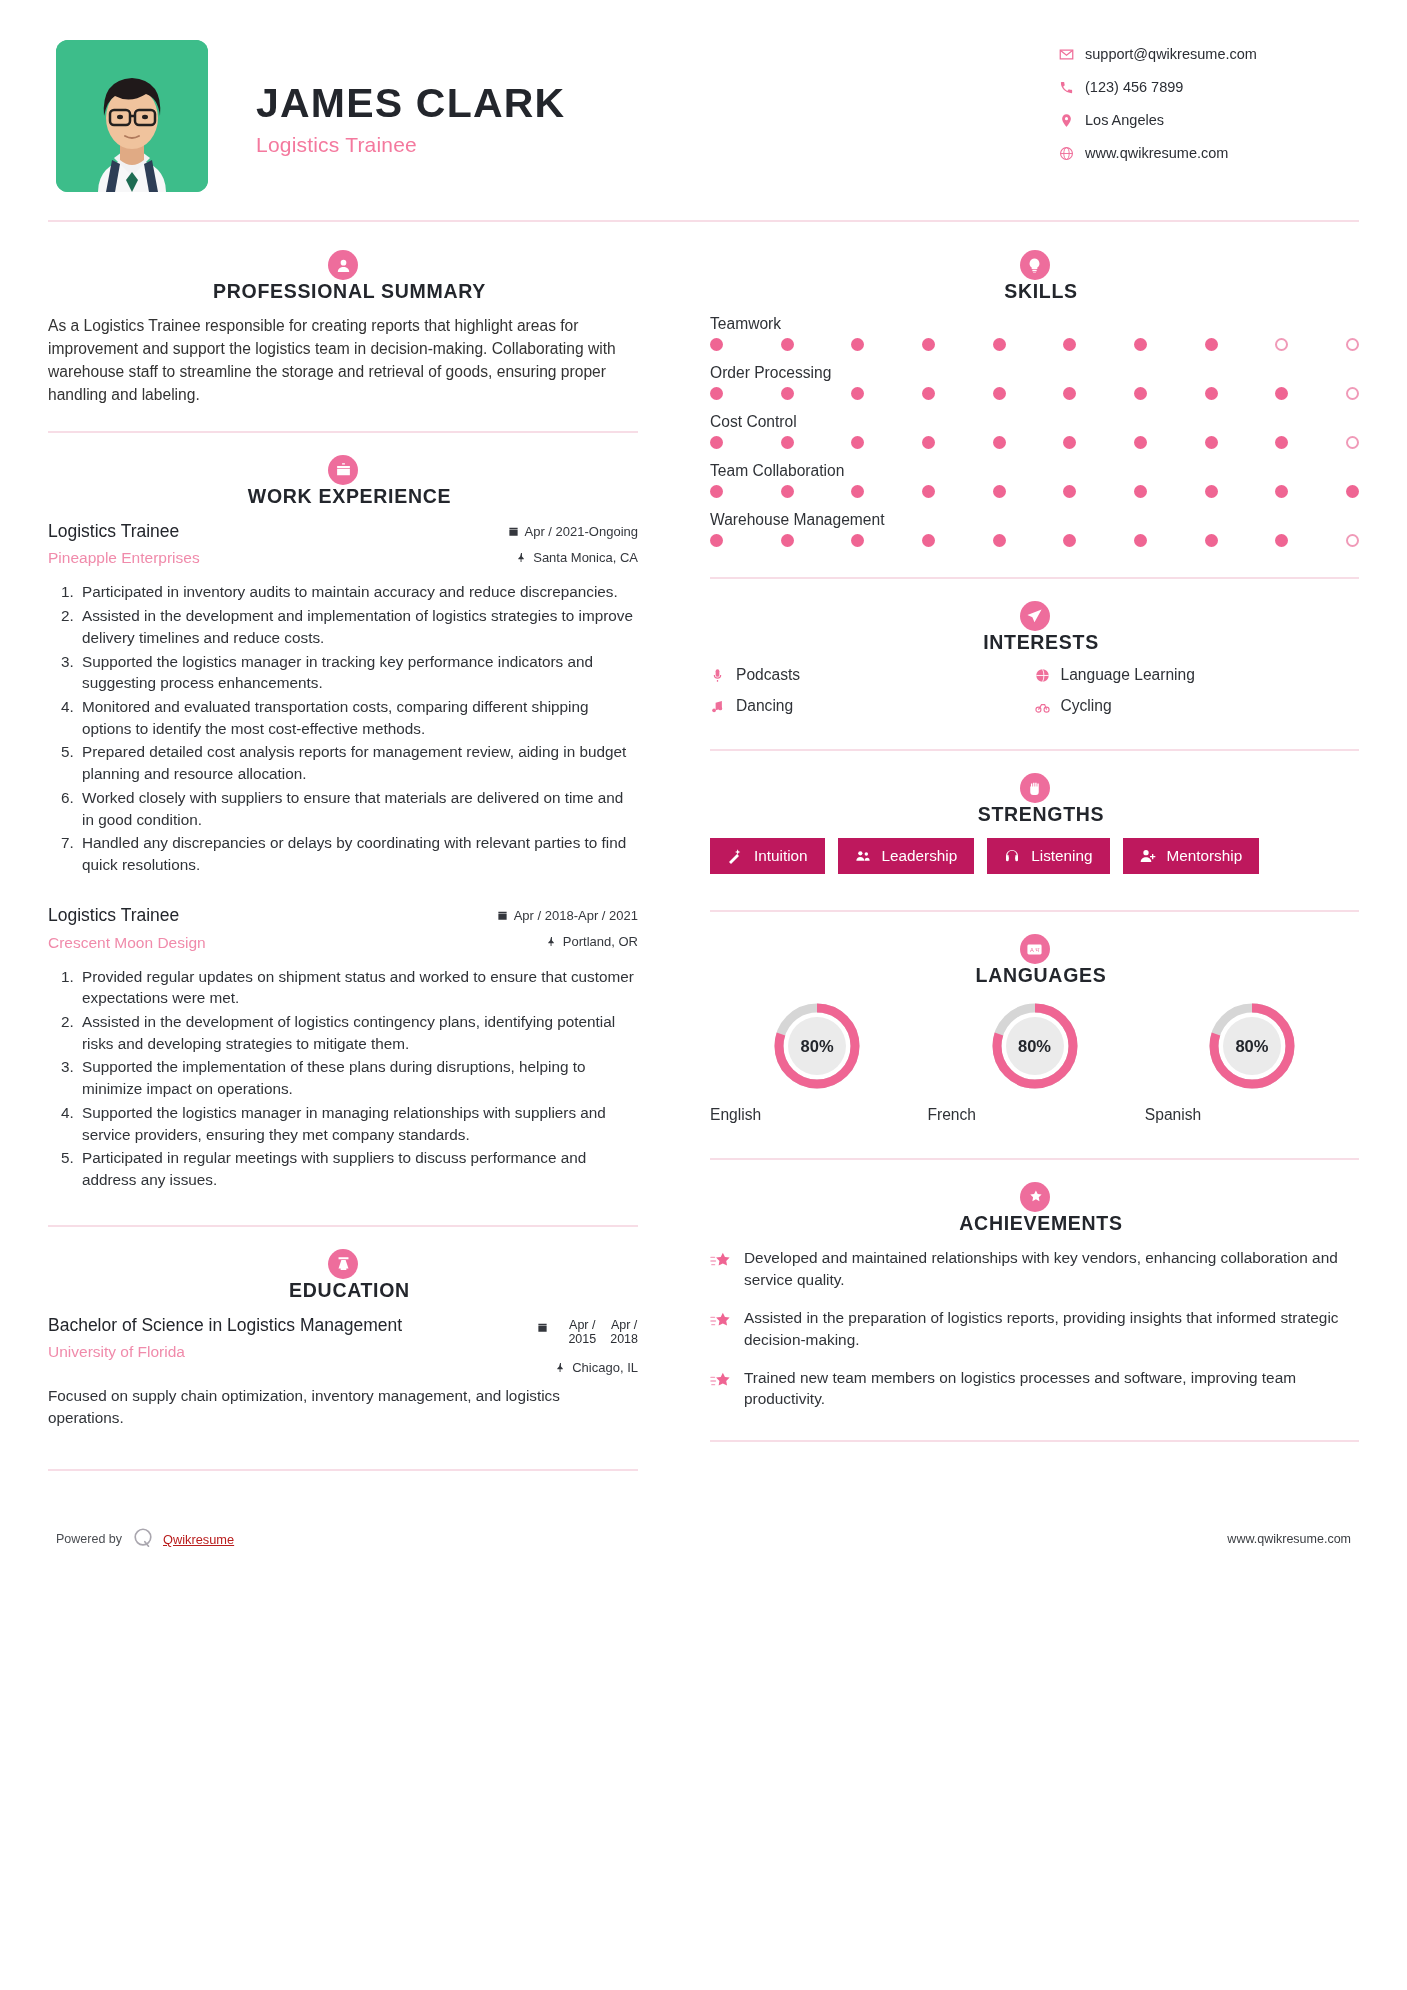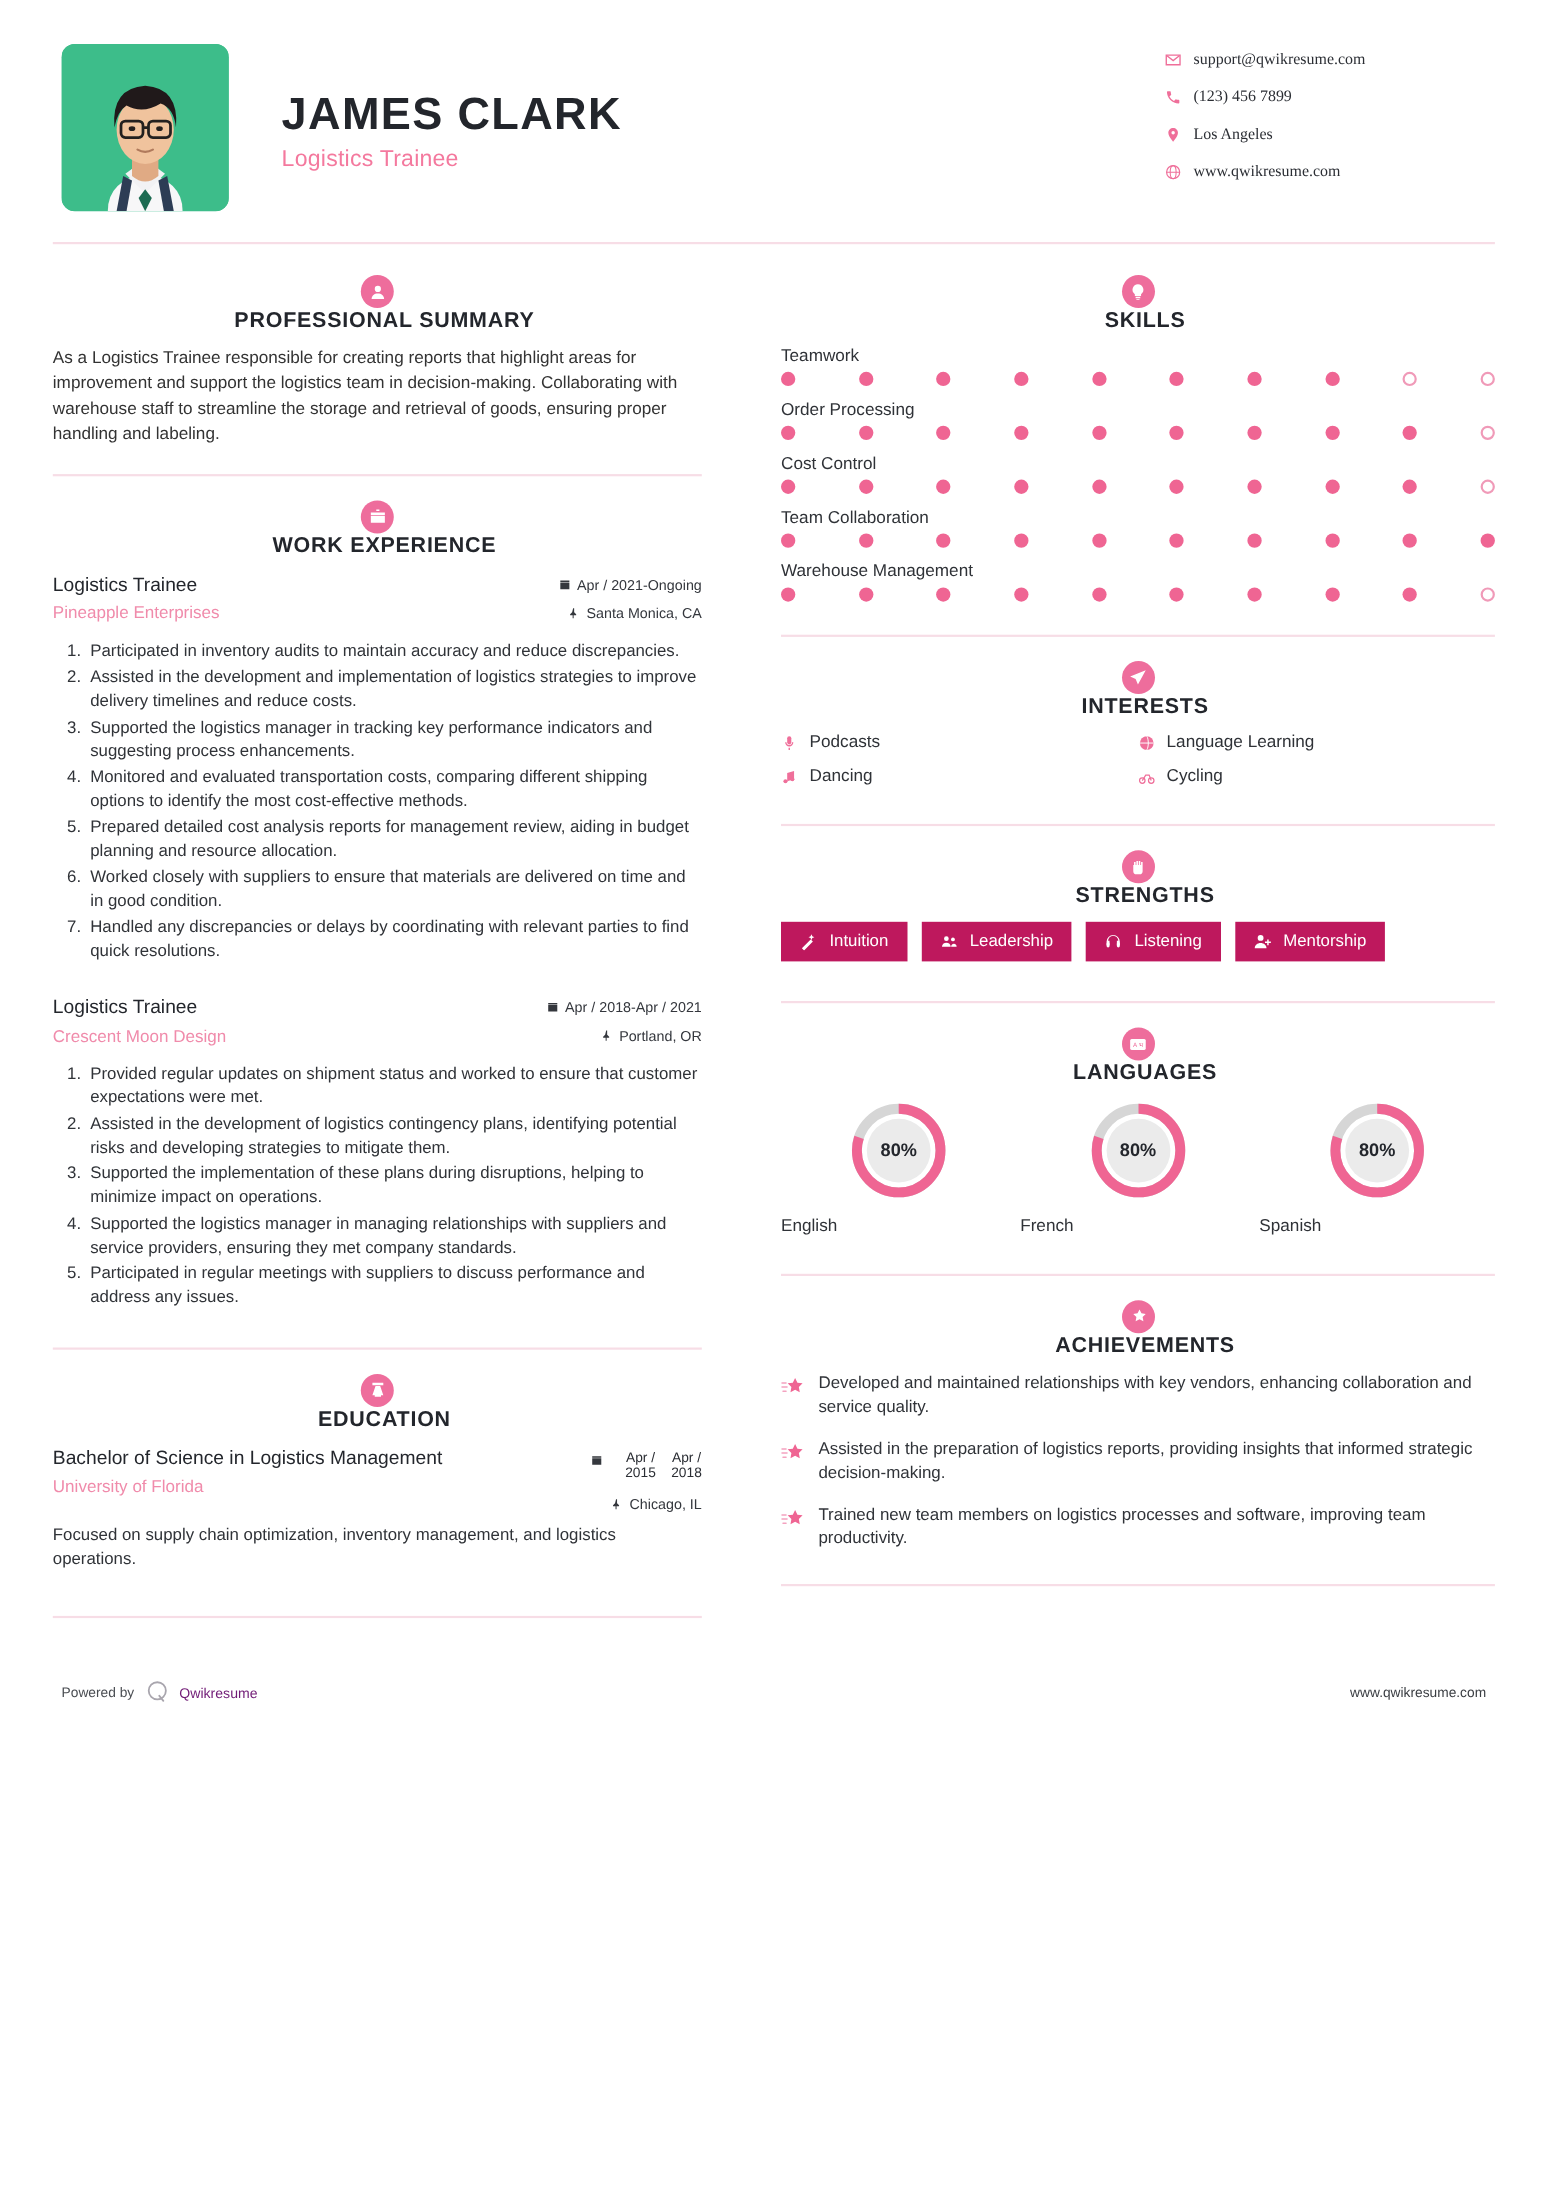--- a/index.html
+++ b/index.html
@@ -46,21 +46,20 @@
   }
   .job-title {
     font-size: 21px;
     color: #f4799e;
     margin-top: 8px;
     letter-spacing: .2px;
   }
   .contact {
     flex: 0 0 300px;
     padding-top: 6px;
-    font-family: Liberation Serif, serif;
   }
   .contact-row {
     display: flex;
     align-items: center;
     margin-bottom: 17px;
     font-size: 14.5px;
     color: #2b2e34;
   }
   .contact-ico {
     width: 26px; flex: 0 0 26px;
@@ -195,21 +194,21 @@
 
   
   .footer {
     display: flex; justify-content: space-between; align-items: center;
     padding: 0 8px;
     margin-top: 34px;
   }
   .powered { display: flex; align-items: center; font-size: 12.5px; color: #4a4d52; }
   .powered .qlogo { margin: 0 9px 0 10px; }
   .powered .qlogo svg { width: 22px; height: 22px; }
-  .powered .brand { color: #701a75; font-size: 12.8px;}
+  .powered .brand { text-decoration: underline; color: #b91c1c; font-size: 12.8px;}
   .site { font-size: 12.5px; color: #3a3d42; }
 </style>
 </head>
 <body>
 
 <div class="page">
 
   <div class="header">
     <div class="photo-wrap">
       <div class="photo">

